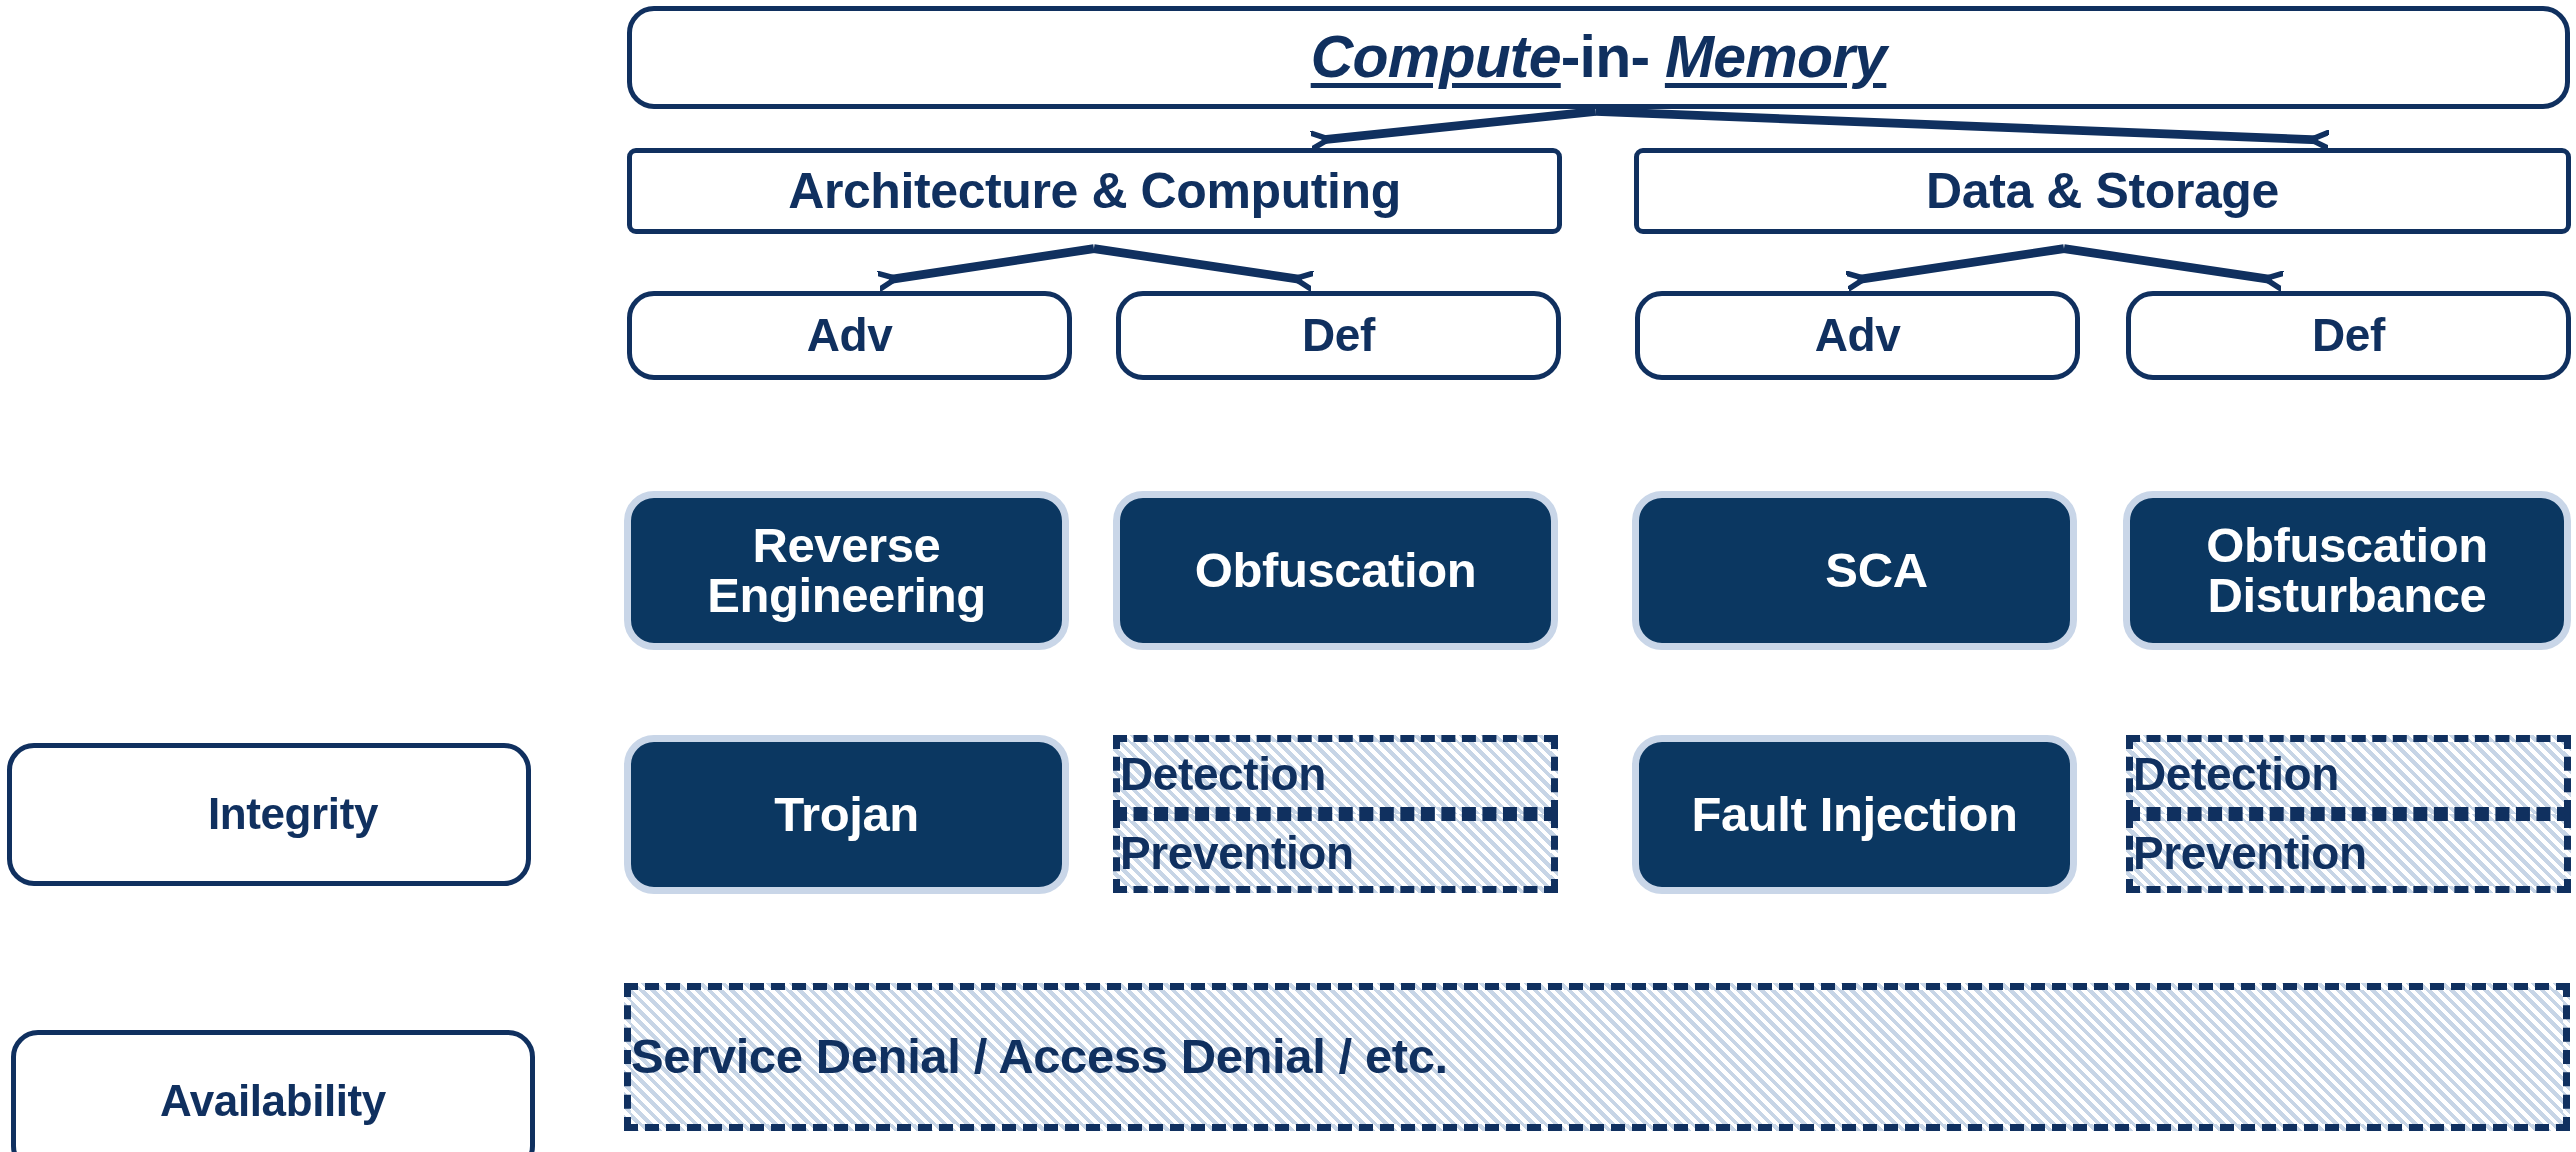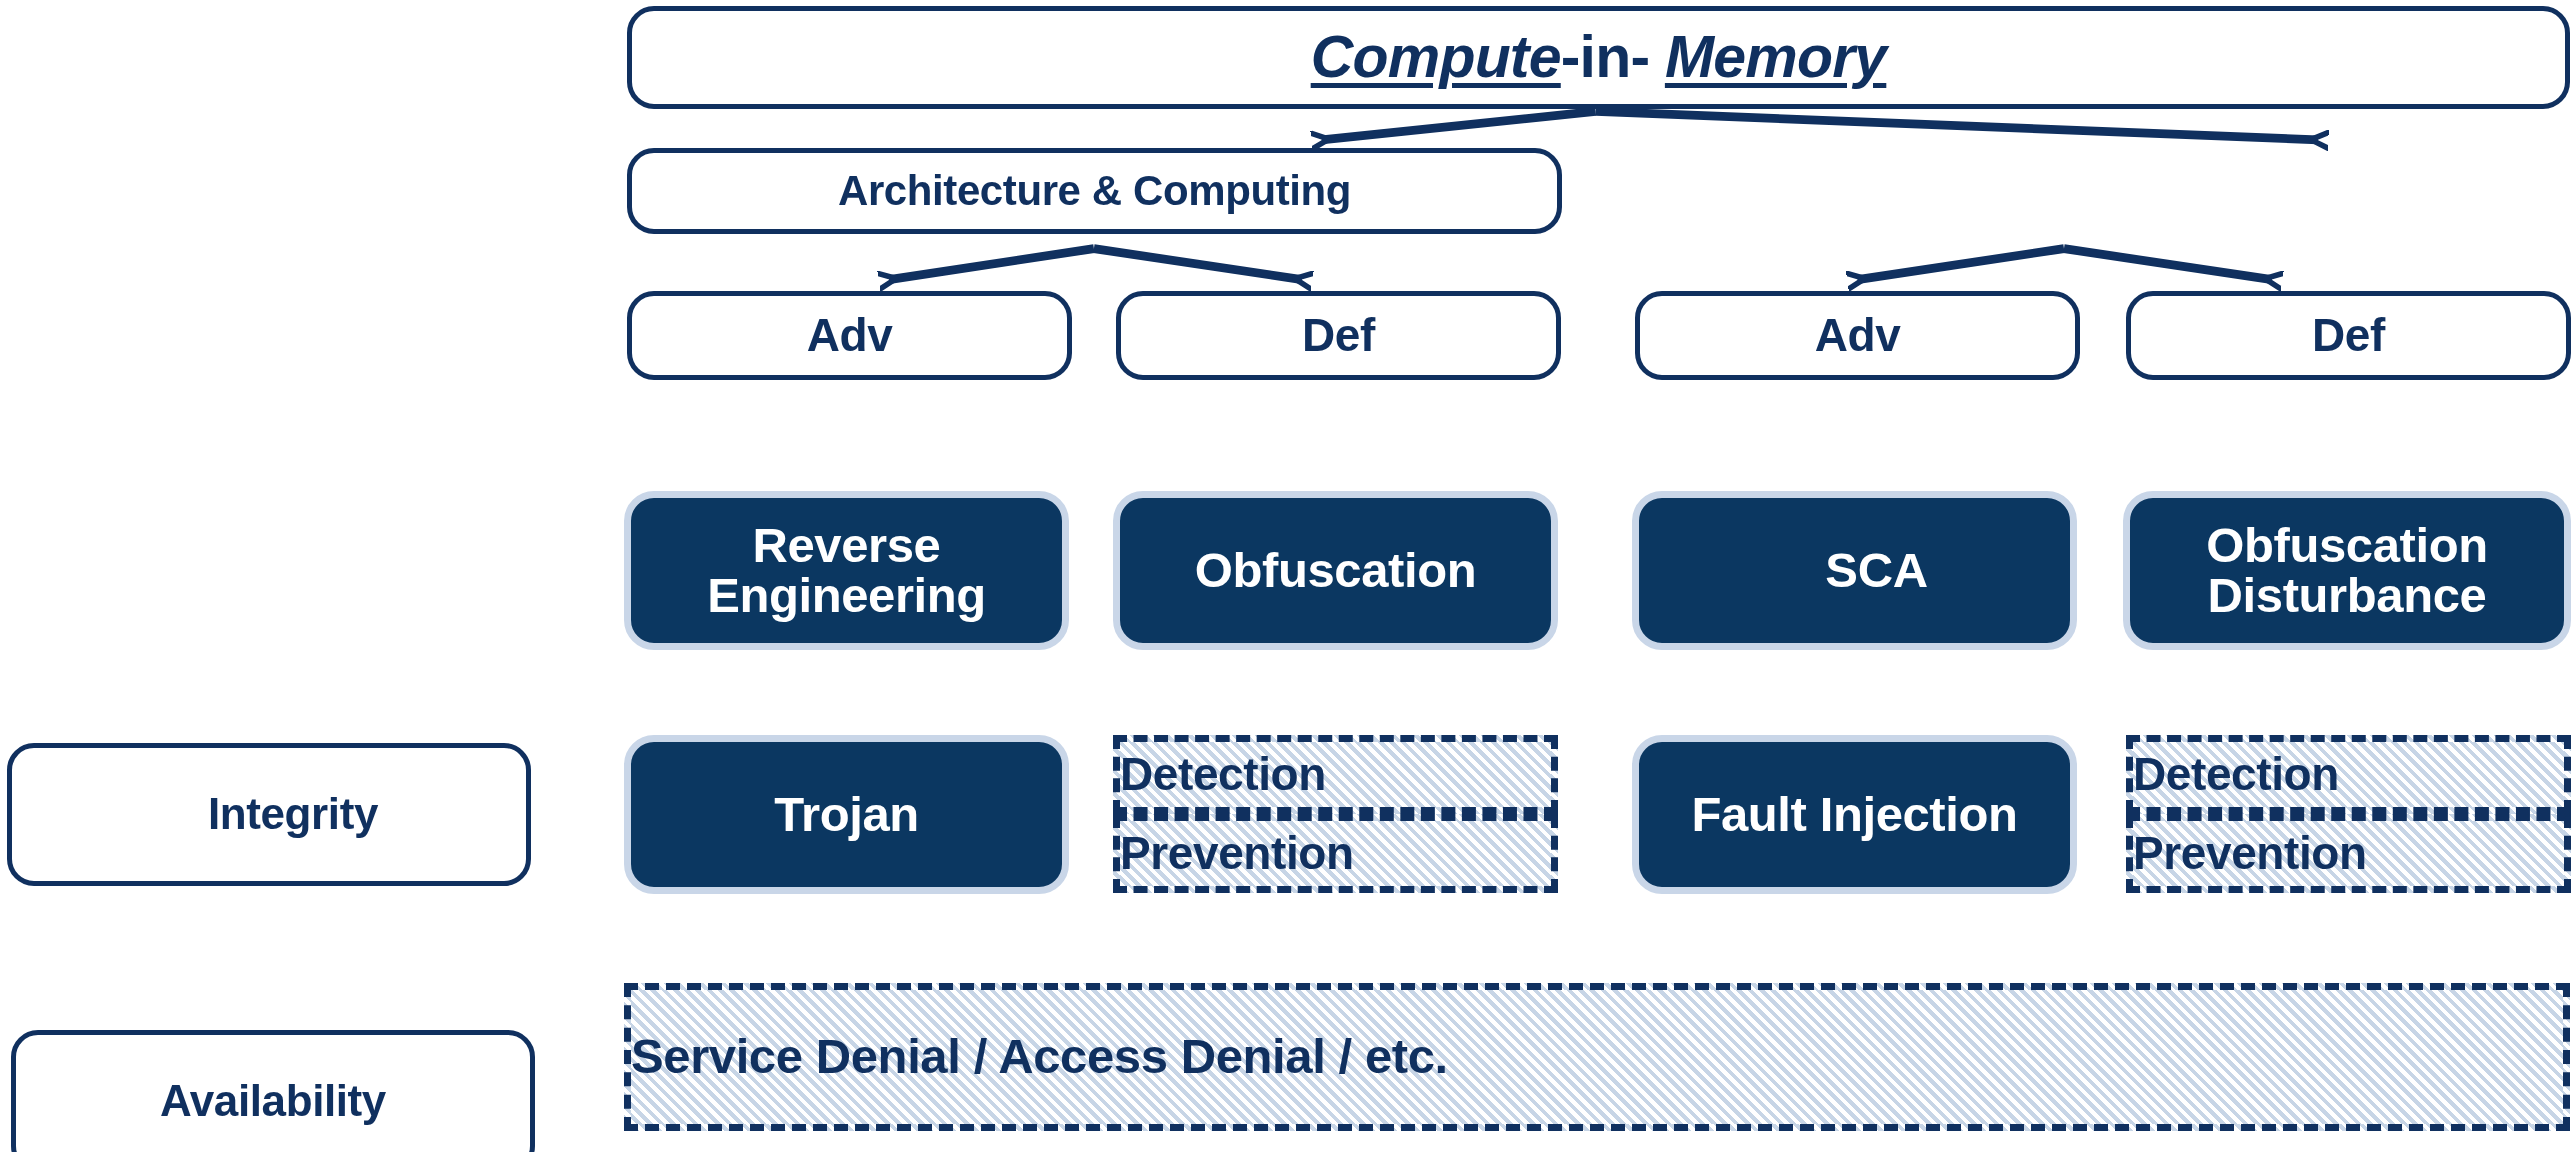--- a/index.html
+++ b/index.html
@@ -78,21 +78,21 @@
     color: #10305f;
     white-space: nowrap;
     letter-spacing: -0.8px;
   }
   .title-txt .em {
     font-style: italic;
     text-decoration: underline;
     text-underline-offset: 5.6px;
     text-decoration-thickness: 4.8px;
   }
-  .t-l2 { font-size: 42px; }
+  .t-l2 { font-size: 50px; border-radius: 9px; }
   .t-l3 { font-size: 46px; }
   .t-row-label { font-size: 44px; }
   .t-cell-big { font-size: 49px; border-radius: 30px; }
   .t-cell { font-size: 46px; }
   .t-wide { font-size: 49px; }
 
   
   .arrows { position: absolute; left: 0; top: 0; pointer-events: none; }
 </style>
 </head>
@@ -130,20 +130,23 @@
   </svg>
 
   <div class="abs rbox" style="left:627px; top:6.4px; width:1943px; height:103px;">
     <span class="title-txt"><span class="em">Compute</span><span>-in-</span> <span class="em">Memory</span></span>
   </div>
 
   <div class="abs rbox t-l2" style="left:627px; top:148px; width:935px; height:86px;">
     <span>Architecture &amp; Computing</span>
   </div>
 
+  <div class="abs rbox t-l2" style="left:1634px; top:148px; width:937px; height:86px;">
+    <span>Data &amp; Storage</span>
+  </div>
 
   <div class="abs rbox t-l3" style="left:627px; top:291px; width:445px; height:89px;">
     <span>Adv</span>
   </div>
 
   <div class="abs rbox t-l3" style="left:1116px; top:291px; width:445px; height:89px;">
     <span>Def</span>
   </div>
 
   <div class="abs rbox t-l3" style="left:1635px; top:291px; width:445px; height:89px;">

